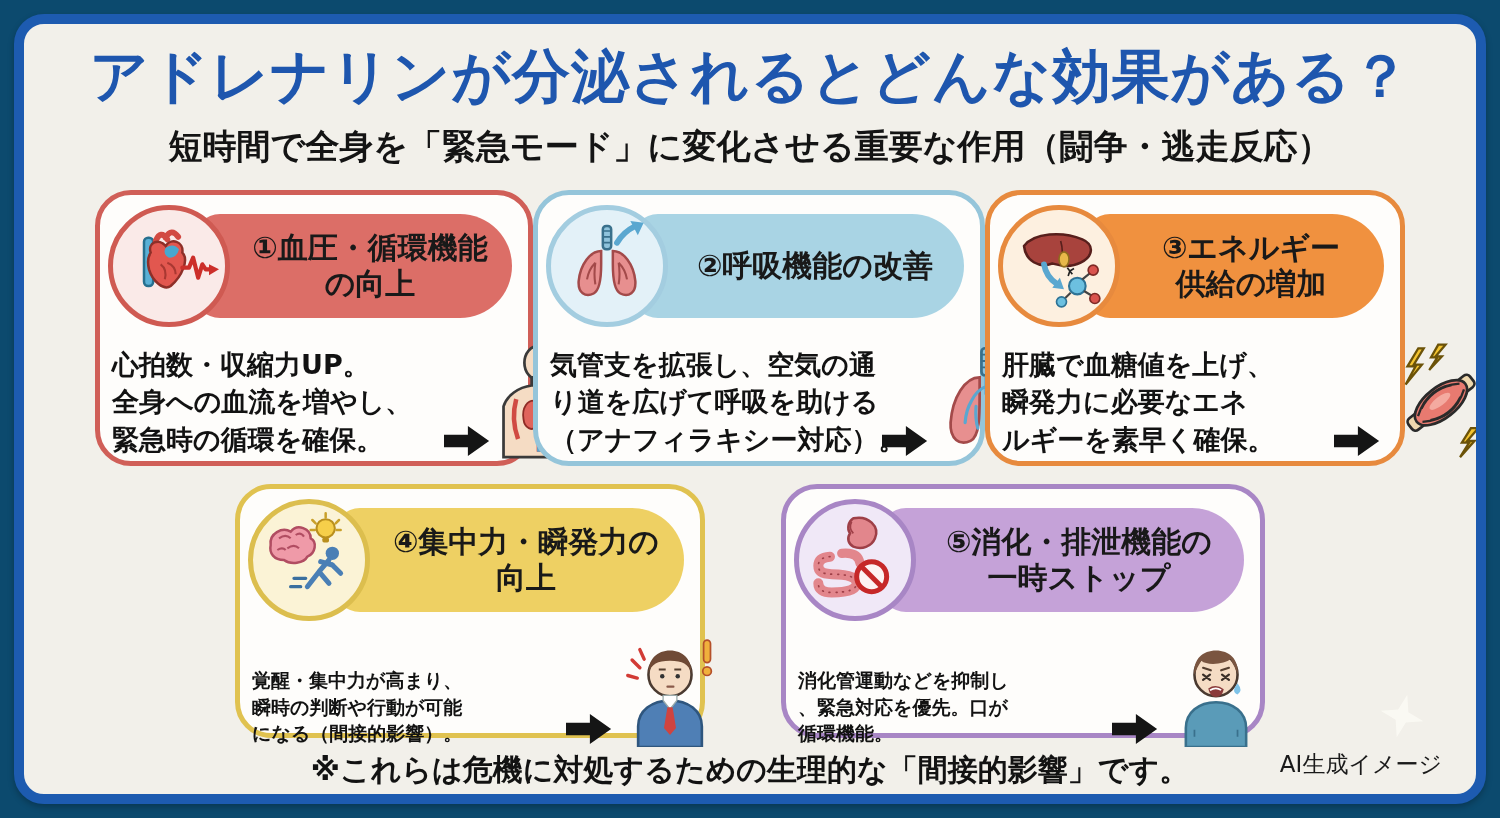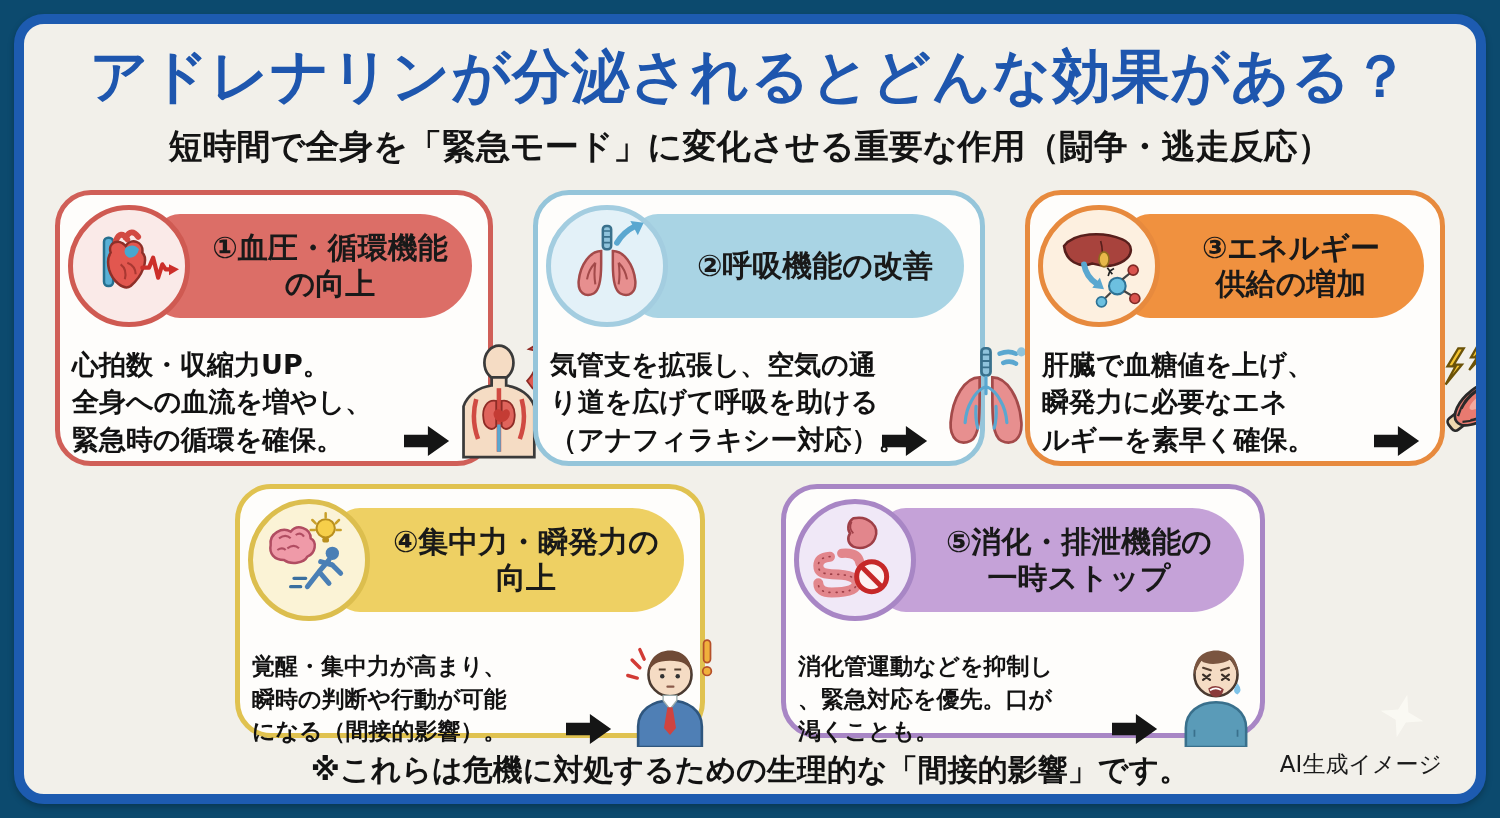--- a/index.html
+++ b/index.html
@@ -3,40 +3,40 @@
 <meta charset="utf-8">
 <style>
   html,body{margin:0;padding:0;}
   body{width:1500px;height:818px;overflow:hidden;font-family:"DejaVu Sans","Liberation Sans",sans-serif;}
   .canvas{position:relative;width:1500px;height:818px;background:#0c4a6e;}
   .frame{position:absolute;left:14px;top:14px;right:14px;bottom:14px;border:10px solid #1d5bb0;
          border-radius:30px;background:#f2f0ea;box-shadow:0 3px 6px rgba(0,0,0,.25);overflow:hidden;}
   .title{margin:14px 10px 0;text-align:center;font-size:58px;font-weight:900;color:#1e56ae;letter-spacing:1px;}
   .subtitle{margin:8px 10px 0;text-align:center;font-size:34px;font-weight:900;color:#141414;}
   .row{display:flex;justify-content:center;}
-  .row1{gap:40px;margin-top:20px;}
+  .row1{margin-top:20px;}
   .row2{gap:76px;margin-top:18px;}
   .card{box-sizing:border-box;border:5px solid var(--bd);border-radius:36px;background:#fefdfb;position:relative;}
   .row1 .card{height:276px;}
   .row2 .card{height:254px;}
   .c1{--bd:#d05f58;--ring:#cf5a52;--tint:#faeae8;--pill:#dc6e67;width:438px;}
   .c2{--bd:#95c5da;--ring:#a3cde0;--tint:#e3f1f8;--pill:#a9d4e4;width:452px;}
   .c3{--bd:#e78a3e;--ring:#e78a3e;--tint:#fdf0e0;--pill:#f0913f;width:420px;}
   .c4{--bd:#e0c250;--ring:#dcbe4e;--tint:#fbf3d6;--pill:#eed063;width:470px;}
   .c5{--bd:#a886c5;--ring:#a886c5;--tint:#f0e8f7;--pill:#c5a2d8;width:484px;}
   .head{display:flex;align-items:center;padding:10px 16px 0 8px;}
   .icon-circle{width:122px;height:122px;border-radius:50%;border:5px solid var(--ring);background:var(--tint);
                box-sizing:border-box;z-index:2;flex:none;display:flex;align-items:center;justify-content:center;}
   .pill{flex:1;margin-left:-36px;min-height:104px;background:var(--pill);border-radius:26px 52px 52px 26px;
         display:flex;align-items:center;justify-content:center;padding:6px 12px 6px 46px;z-index:1;box-sizing:border-box;}
   .pill-text{font-size:30px;font-weight:900;color:#191919;text-align:center;line-height:1.2;white-space:pre-line;}
   .body{display:flex;align-items:flex-end;padding:14px 10px 6px 12px;gap:6px;}
   .desc{margin:0;flex:none;font-size:27px;font-weight:900;color:#121212;line-height:1.4;white-space:pre;}
   .row1 .desc{width:326px;}
-  .row2 .desc{width:308px;font-size:23px;}
+  .row2 .desc{width:308px;font-size:19px;}
   .arrow{flex:none;display:flex;align-items:center;}
   .result{flex:1;display:flex;align-items:center;justify-content:center;}
   .note{margin-top:12px;text-align:center;font-size:30px;font-weight:900;color:#121212;}
   .ai-label{position:absolute;right:34px;bottom:14px;font-size:23px;color:#1a1a1a;font-weight:500;}
   .sparkle{position:absolute;right:52px;bottom:56px;width:44px;height:44px;background:#fbfaf5;opacity:.85;
            transform:rotate(14deg);clip-path:polygon(50% 0,62% 38%,100% 50%,62% 62%,50% 100%,38% 62%,0 50%,38% 38%);}
 </style>
 </head>
 <body>
 
@@ -242,21 +242,21 @@
             </svg>
           </div>
           <div class="pill">
             <span class="pill-text">⑤消化・排泄機能の
 一時ストップ</span>
           </div>
         </div>
         <div class="body">
           <p class="desc">消化管運動などを抑制し
 、緊急対応を優先。口が
-渇くことも。</p>
+循環機能。</p>
           <span class="arrow">
             <svg width="46" height="36" viewBox="0 0 52 40">
                 <path d="M0 13 h27 V3 l24 17 -24 17 V27 H0 Z" fill="#151515"></path>
               </svg>
           </span>
           <div class="result">
             <svg width="104" height="112" viewBox="0 0 110 130">
               <circle cx="55" cy="46" r="25" fill="#f5dcc4" stroke="#4a3a30" stroke-width="3"></circle>
               <path d="M30 46 c-2 -18 10 -28 25 -28 s27 10 25 28 c-2 -8 -6 -12 -8 -18 c-6 6 -28 8 -34 2 c-3 5 -6 10 -8 16 Z" fill="#7a5540"></path>
               <path d="M40 46 l8 6 m-8 0 l8 -6 M70 46 l-8 6 m8 0 l-8 -6" stroke="#3a2f28" stroke-width="2.6" stroke-linecap="round"></path>

